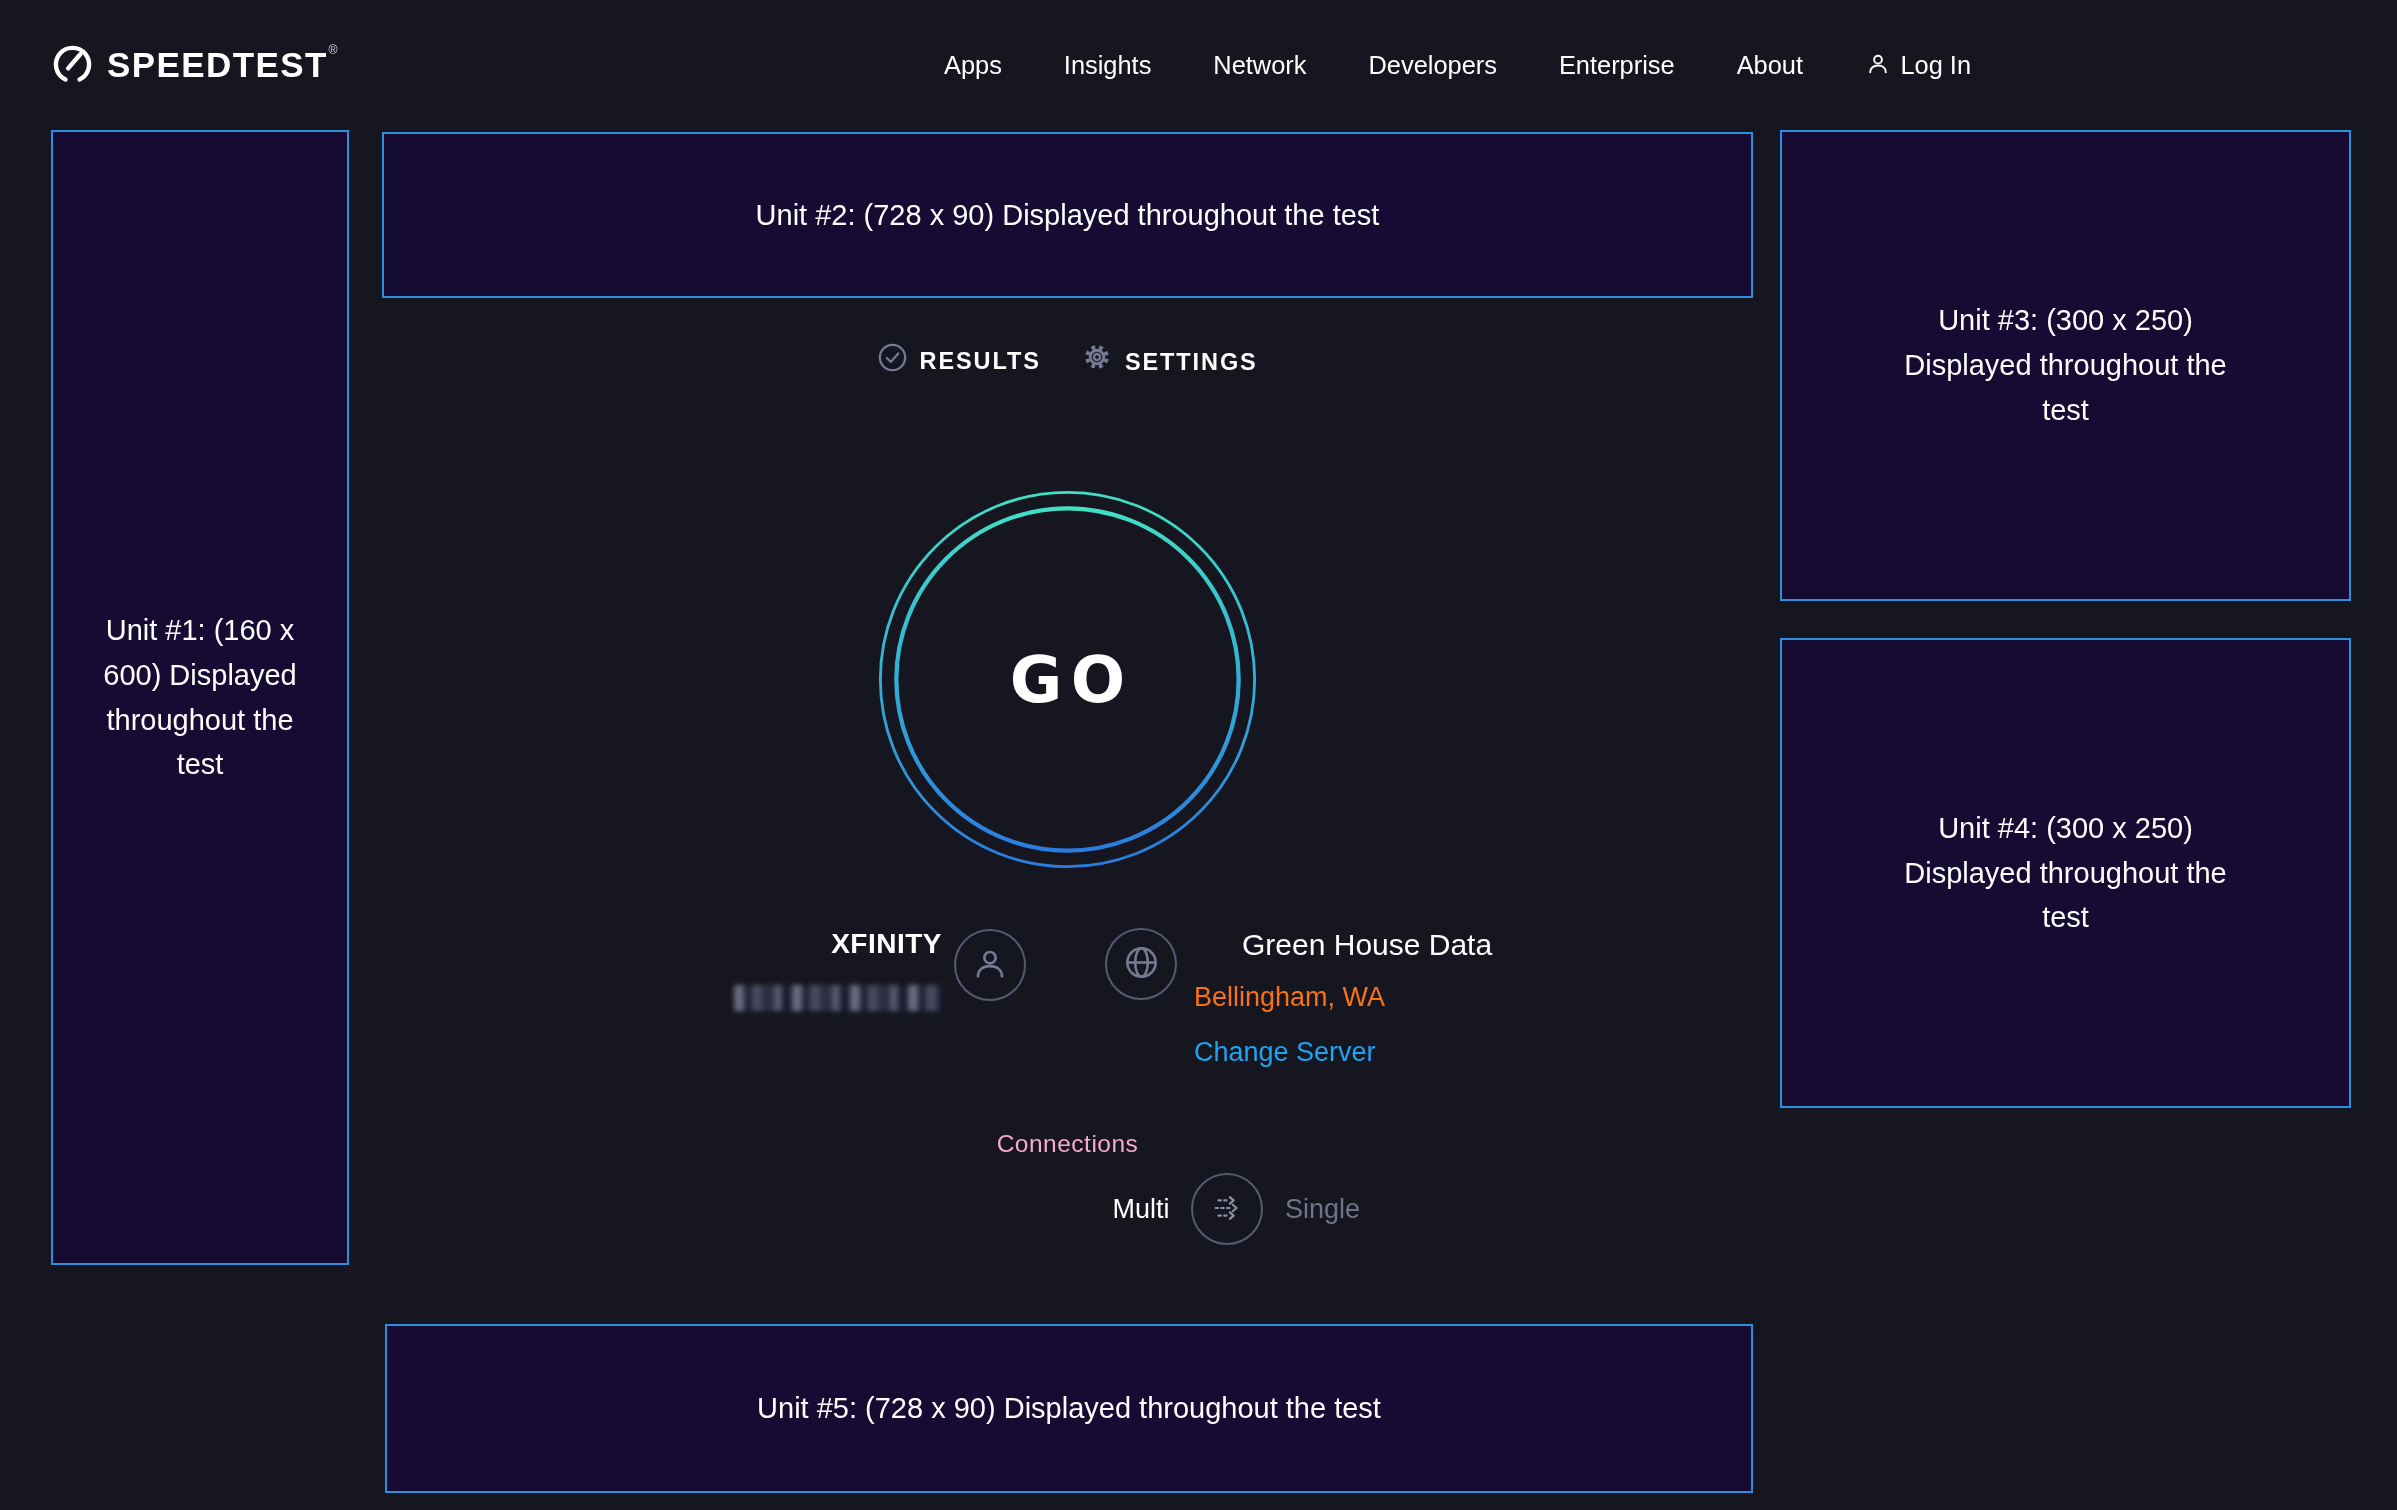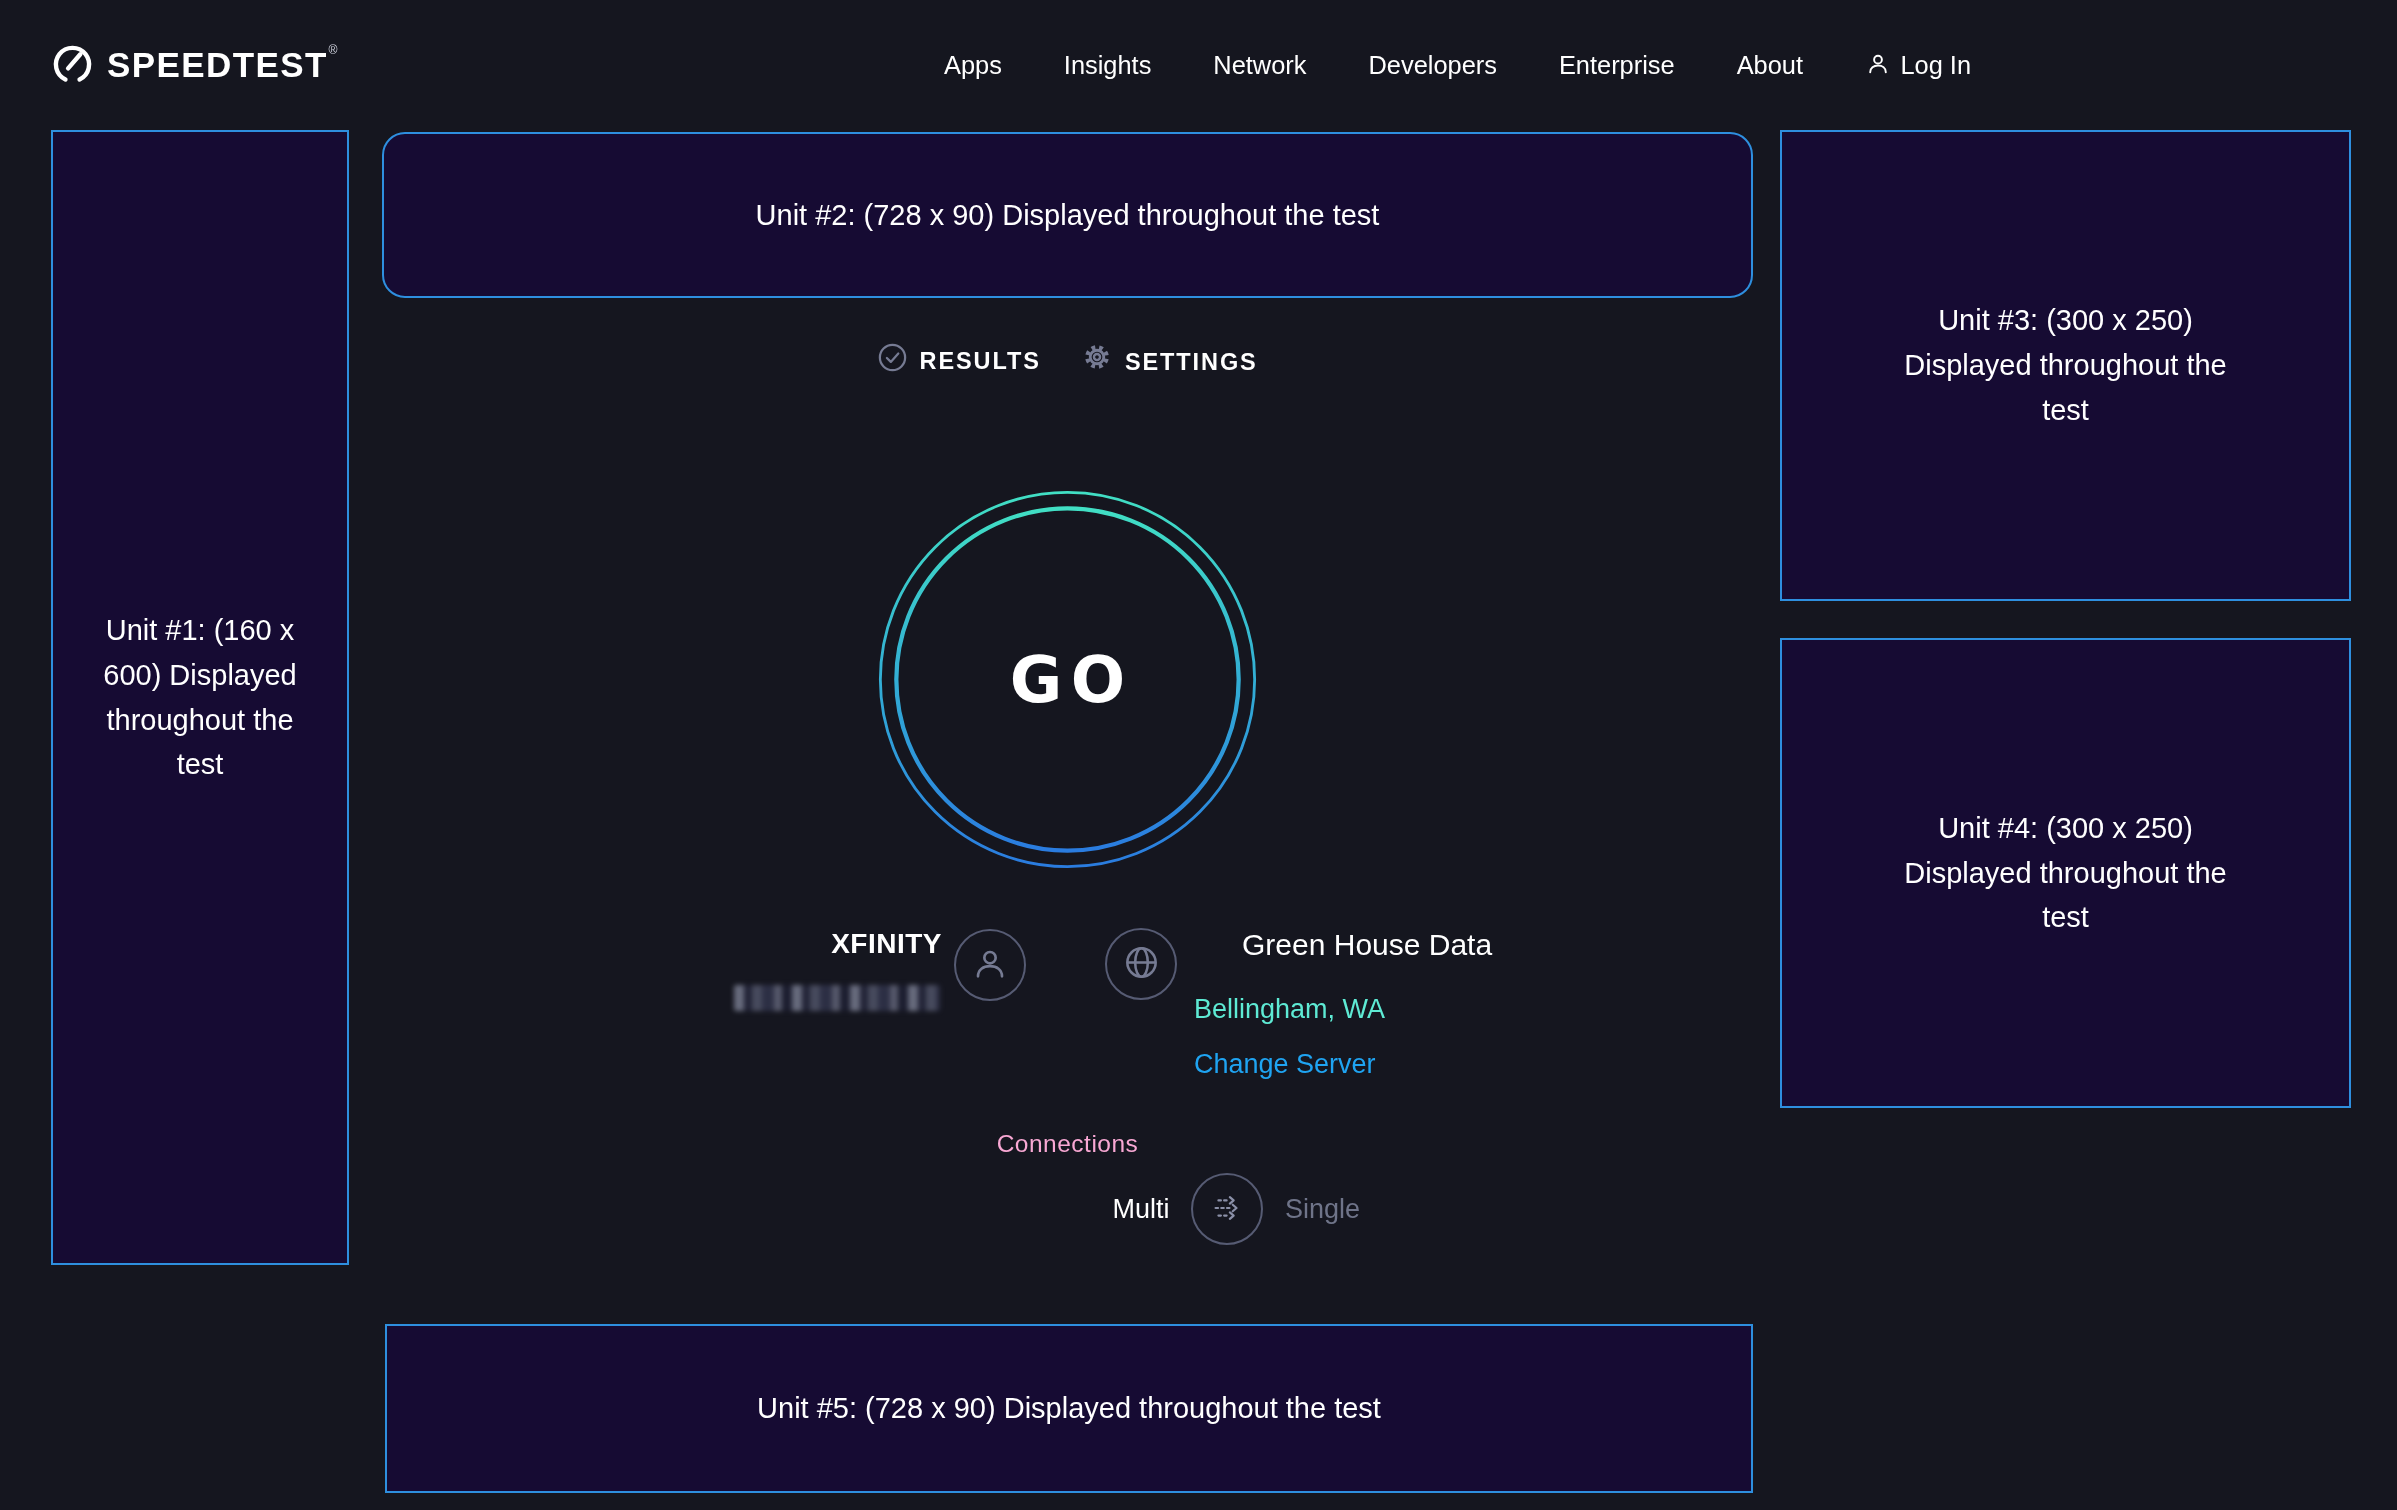--- a/index.html
+++ b/index.html
@@ -32,21 +32,21 @@
   .ad {
     position:absolute;
     background:#160b33;
     border:2.8px solid #2e8fdf;
     display:flex; align-items:center; justify-content:center;
     text-align:center;
     font-size:29px; line-height:1.55; color:#fff;
   }
   .ad-1 { left:51px;  top:130px;  width:298px;  height:1135px; }
   .ad-1 .ad-text { max-width:202px; }
-  .ad-2 { left:382px; top:132px;  width:1371px; height:166px;border-radius:23px; }
+  .ad-2 { left:382px; top:132px;  width:1371px; height:166px; }
   .ad-3 { left:1780px; top:130px; width:571px;  height:471px; }
   .ad-3 .ad-text, .ad-4 .ad-text { max-width:325px; }
   .ad-4 { left:1780px; top:638px; width:571px;  height:470px; }
   .ad-5 { left:385px; top:1324px; width:1368px; height:169px; }
 
   
   .tabs {
     position:absolute; left:842px; top:341px; width:452px;
     display:flex; justify-content:center; align-items:center; gap:40px;
   }
@@ -83,21 +83,21 @@
   }
   .icon-circle {
     position:absolute; width:72px; height:72px; border-radius:50%;
     border:2.8px solid #565b73;
     display:flex; align-items:center; justify-content:center;
   }
   .person-circle { left:954px; top:929px; }
   .globe-circle  { left:1105px; top:928px; }
   .server-block { position:absolute; left:1194px; top:928px; }
   .server-name { font-size:30px; font-weight:500; color:#fff;margin-left:48px; }
-  .server-location { font-size:27px; color:#5eead4; margin-top:32px; }
+  .server-location { font-size:27px; color:#f97316; margin-top:20px; }
   .server-change { font-size:27px; color:#1fa4f2; margin-top:23.5px; cursor:pointer; display:inline-block; }
 
   
   .connections-label {
     position:absolute; left:870px; top:1130px; width:395px;
     text-align:center; font-size:24.5px; color:#f9a8d4; letter-spacing:0.5px;
   }
   .connections-row {
     position:absolute; left:776px; top:1173px; width:584px; height:72px;
     display:flex; align-items:center; justify-content:flex-end; gap:21.7px;

